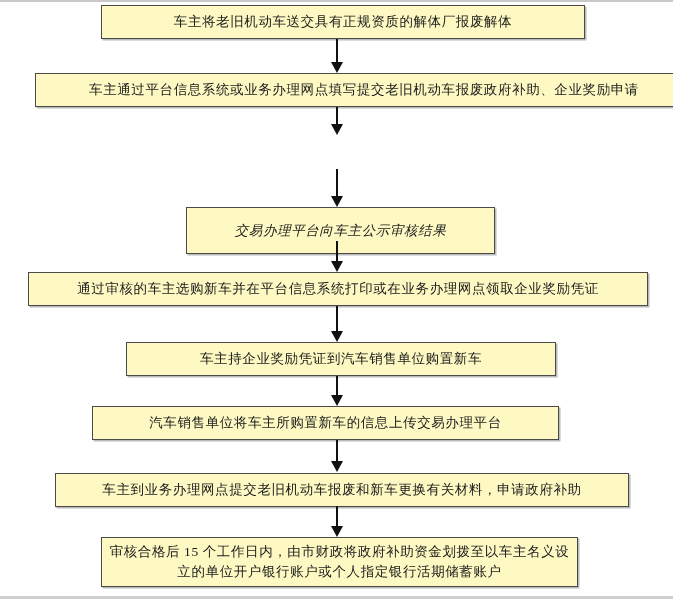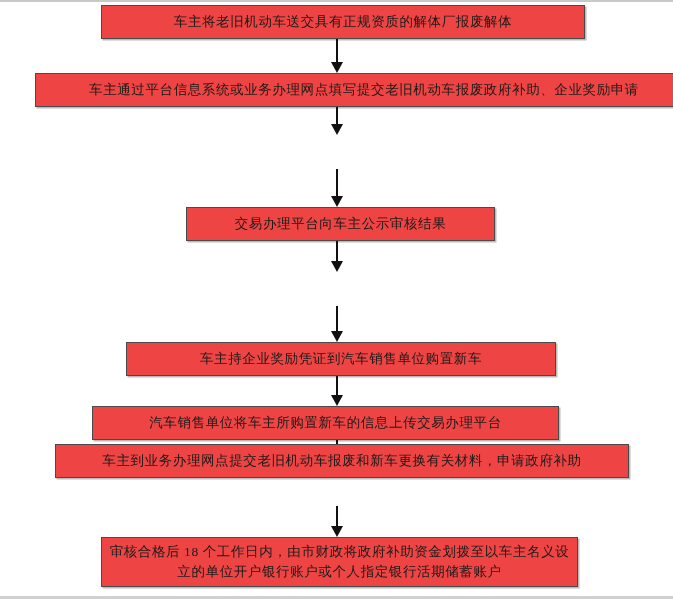--- a/index.html
+++ b/index.html
@@ -33,21 +33,21 @@
     left: 0;
     bottom: 0;
     width: 673px;
     height: 3px;
     background: #d0d0d0;
   }
   .node {
     position: absolute;
     box-sizing: border-box;
     border: 1px solid #4a4a4a;
-    background: #ef4444;
+    background: #fef9c3;
     color: #1a1a1a;
     display: flex;
     align-items: center;
     justify-content: center;
     text-align: center;
     font-size: 13.5px;
     line-height: 1.45;
     letter-spacing: 0.6px;
     padding: 2px 6px;
     box-shadow: 1.5px 1.5px 0 rgba(130,130,130,0.55);
@@ -99,28 +99,31 @@
   <div class="connector" style="left:330px; top:107px; height:28px;">
     <div class="stem" style="height:17px;"></div>
     <div class="head"></div>
   </div>
 
   <div class="connector" style="left:330px; top:169px; height:38px;">
     <div class="stem" style="height:27px;"></div>
     <div class="head"></div>
   </div>
 
-  <div class="node" style="left:186px; top:207px; width:309px; height:34px;">
+  <div class="node" style="left:186px; top:207px; width:309px; height:47px;font-style:italic;">
     <span class="node-text">交易办理平台向车主公示审核结果</span>
   </div>
   <div class="connector" style="left:330px; top:241px; height:31px;">
     <div class="stem" style="height:20px;"></div>
     <div class="head"></div>
   </div>
 
+  <div class="node" style="left:28px; top:272px; width:620px; height:34px;">
+    <span class="node-text">通过审核的车主选购新车并在平台信息系统打印或在业务办理网点领取企业奖励凭证</span>
+  </div>
   <div class="connector" style="left:330px; top:306px; height:36px;">
     <div class="stem" style="height:25px;"></div>
     <div class="head"></div>
   </div>
 
   <div class="node" style="left:126px; top:342px; width:430px; height:34px;align-items:center;">
     <span class="node-text">车主持企业奖励凭证到汽车销售单位购置新车</span>
   </div>
   <div class="connector" style="left:330px; top:376px; height:30px;">
     <div class="stem" style="height:19px;"></div>
@@ -128,27 +131,27 @@
   </div>
 
   <div class="node" style="left:92px; top:406px; width:467px; height:34px;">
     <span class="node-text">汽车销售单位将车主所购置新车的信息上传交易办理平台</span>
   </div>
   <div class="connector" style="left:330px; top:440px; height:32px;">
     <div class="stem" style="height:21px;"></div>
     <div class="head"></div>
   </div>
 
-  <div class="node" style="left:55px; top:444px; width:574px; height:34px;">
+  <div class="node" style="left:55px; top:473px; width:574px; height:34px;">
     <span class="node-text">车主到业务办理网点提交老旧机动车报废和新车更换有关材料，申请政府补助</span>
   </div>
   <div class="connector" style="left:330px; top:506px; height:31px;">
     <div class="stem" style="height:20px;"></div>
     <div class="head"></div>
   </div>
 
   <div class="node" style="left:101px; top:537px; width:477px; height:50px;">
-    <span class="node-text">审核合格后 18 个工作日内，由市财政将政府补助资金划拨至以车主名义设立的单位开户银行账户或个人指定银行活期储蓄账户</span>
+    <span class="node-text">审核合格后 15 个工作日内，由市财政将政府补助资金划拨至以车主名义设立的单位开户银行账户或个人指定银行活期储蓄账户</span>
   </div>
 
   <div class="bottom-rule"></div>
 
 </div>
 
 </body></html>

